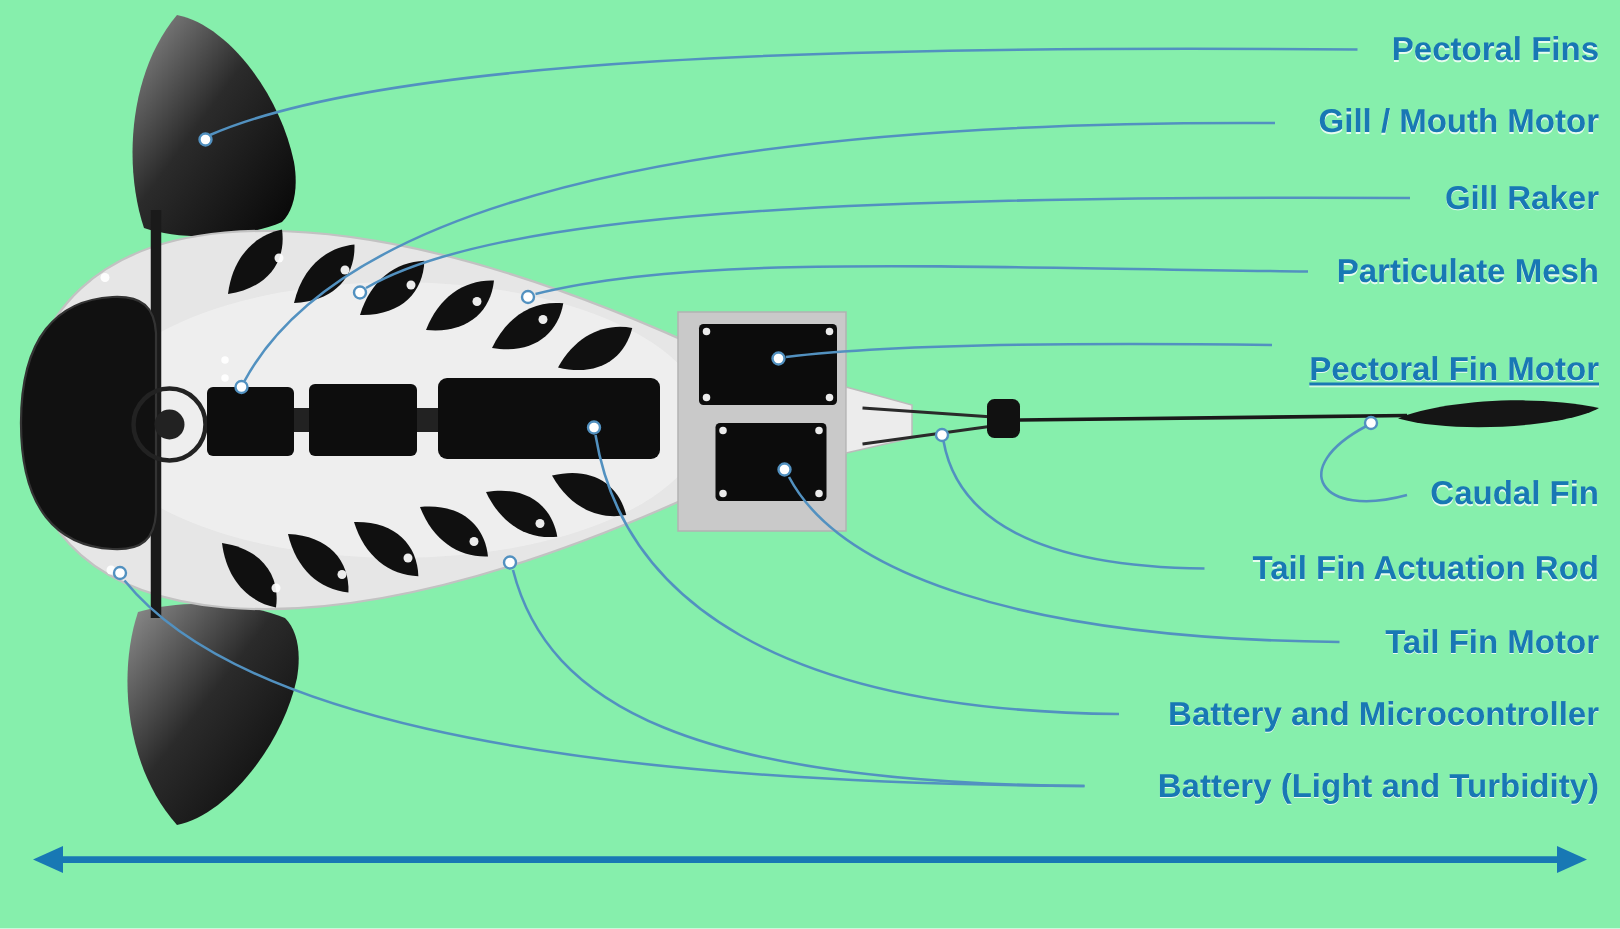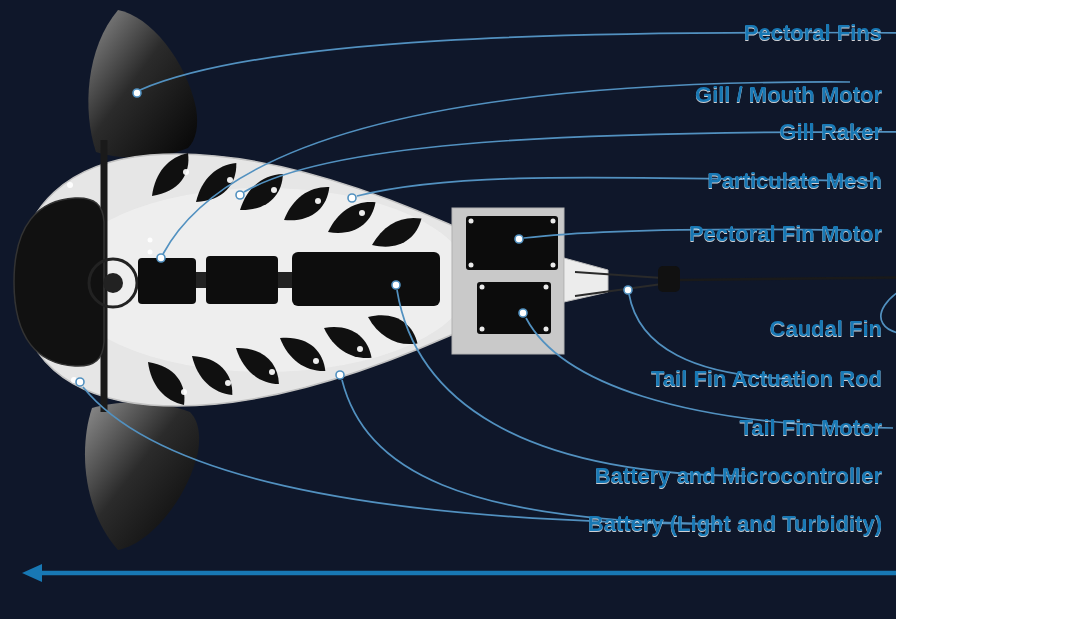--- a/index.html
+++ b/index.html
@@ -3,41 +3,41 @@
 <meta charset="utf-8">
 <style>
   :root{
     --label-text:#1878b4;
     --leader-line:#5291c0;
     --arrow:#1878b4;
   }
   html,body{margin:0;padding:0;background:#ffffff;}
   .stage{
     position:relative;
-    width:896px;height:619px;
-    background:#0f172a;
+    width:1080px;height:619px;
+    background:#86efac;
     overflow:hidden;
     font-family:"Liberation Sans", sans-serif;
   }
   .diagram-svg{position:absolute;inset:0;width:1080px;height:619px;}
   .callout-label{
     position:absolute;
     right:14px;
     white-space:nowrap;
     font-weight:bold;
     font-size:22px;
     color:var(--label-text);
     line-height:26px;
     text-shadow:0 1px 0 rgba(255,255,255,.8);
   }
   .lbl-0{top:20px;}
-  .lbl-1{top:82px;margin-left:44px;}
+  .lbl-1{top:68px;margin-left:44px;}
   .lbl-2{top:119px;}
   .lbl-3{top:168px;text-align:right;}
-  .lbl-4{top:221px;}
+  .lbl-4{top:233px;text-decoration:underline;}
   .lbl-5{top:316px;}
   .lbl-6{top:366px;}
   .lbl-7{top:415px;}
   .lbl-8{top:463px;}
   .lbl-9{top:511px;}
   .scale-label{
     position:absolute;
     left:0;right:0;top:582px;
     text-align:center;
     font-weight:bold;

